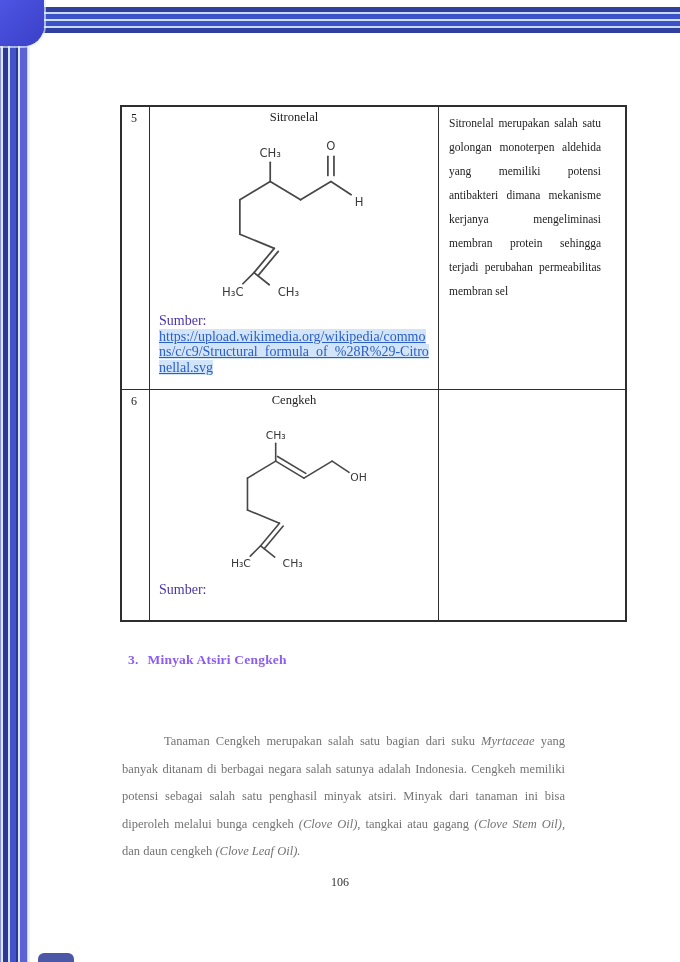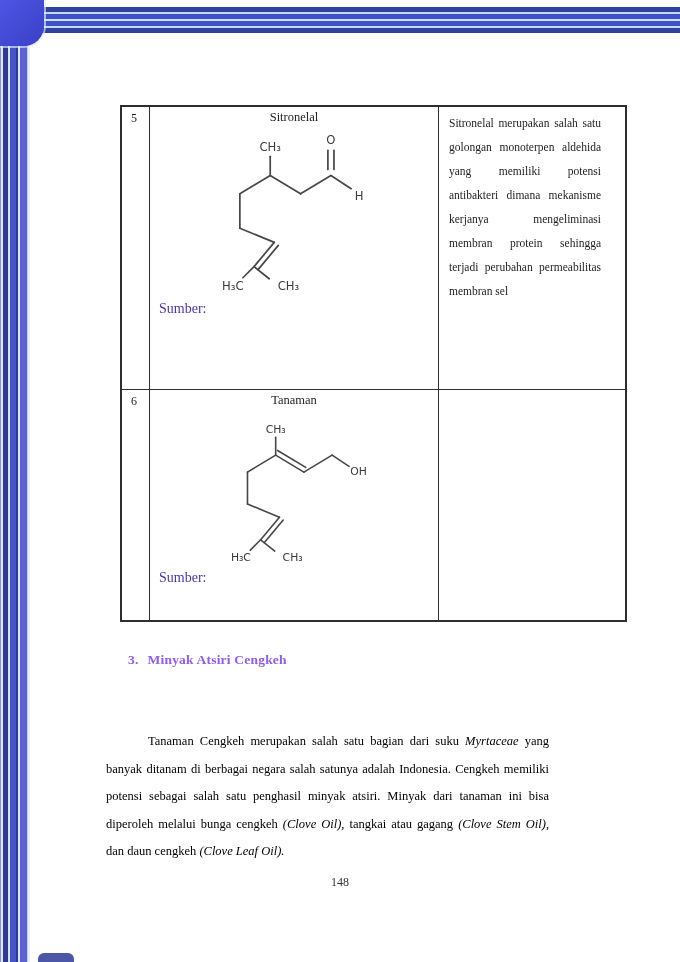--- a/index.html
+++ b/index.html
@@ -38,21 +38,21 @@
   .doc-table{
     position:absolute;left:120px;top:105px;width:507px;height:517px;
     box-sizing:border-box;border:2px solid #2e2e2e;
     display:grid;grid-template-columns:28px 289px 1fr;grid-template-rows:283px 1fr;
     background:#fff;
   }
   .cell{box-sizing:border-box;overflow:hidden;border-right:1.5px solid #2e2e2e;border-bottom:1.5px solid #2e2e2e;}
   .cell.last-col{border-right:none;}
   .cell.last-row{border-bottom:none;}
   .cell-num{font-size:12px;padding:4px 0 0 9px;}
-  .cell-structure{display:flex;flex-direction:column;align-items:center;padding-top:3px;}
+  .cell-structure{display:flex;flex-direction:column;align-items:center;padding-top:3px;gap:6px;}
   .structure-title{font-size:12.5px;color:#222;}
   svg.molecule{display:block;margin-top:2px;}
   svg.molecule line, svg.molecule path{stroke:#474747;stroke-width:1.7;stroke-linecap:round;fill:none;}
   svg.molecule text{
     font-family:"DejaVu Sans", sans-serif;font-size:11.5px;fill:#3a3a3a;
   }
   .source-block{align-self:stretch;padding:2px 6px 0 9px;font-size:14px;line-height:15.5px;}
   .source-label{color:#4a35ad;}
   a.source-link{
     color:#2a5ec9;text-decoration:underline;cursor:pointer;
@@ -63,23 +63,23 @@
     text-align:justify;color:#1d1d1d;
   }
 
   
   .section-heading{
     position:absolute;left:128px;top:652px;
     font-size:13.5px;font-weight:bold;color:#8b5cf6;letter-spacing:.2px;text-align:center;
   }
   .section-heading .num{margin-right:9px;}
   .body-paragraph{
-    position:absolute;left:106px;top:681px;width:443px;
+    position:absolute;left:122px;top:681px;width:443px;
     font-size:12.5px;line-height:27.5px;text-align:justify;text-indent:42px;
-    color:#000000;
+    color:#737373;
     margin-top:47px;
   }
   .italic{font-style:italic;}
   .page-number{
     position:absolute;left:0;top:875px;width:680px;text-align:center;
     font-size:12px;color:#333;
   }
 </style>
 </head>
 <body>
@@ -119,33 +119,34 @@
       <line x1="50" y1="138" x2="39" y2="149"></line>
       <line x1="50" y1="138" x2="65" y2="150"></line>
       <text x="66" y="24" text-anchor="middle">CH₃</text>
       <text x="126" y="17" text-anchor="middle">O</text>
       <text x="154" y="72" text-anchor="middle">H</text>
       <text x="29" y="161" text-anchor="middle">H₃C</text>
       <text x="84" y="161" text-anchor="middle">CH₃</text>
     </svg>
     <div class="source-block">
       <div class="source-label">Sumber:</div>
+      <a class="source-link">https://upload.wikimedia.org/wikipedia/commons/c/c9/Structural_formula_of_%28R%29-Citronellal.svg</a>
     </div>
   </div>
 
   <div class="cell cell-desc last-col">
     <span>Sitronelal merupakan salah satu golongan monoterpen aldehida yang memiliki potensi antibakteri dimana mekanisme kerjanya mengeliminasi membran protein sehingga terjadi perubahan permeabilitas membran sel</span>
   </div>
 
   <div class="cell cell-num last-row">
     <span>6</span>
   </div>
 
   <div class="cell cell-structure last-row">
-    <div class="structure-title">Tanaman</div>
+    <div class="structure-title">Cengkeh</div>
     <svg class="molecule" width="185" height="158" viewBox="0 0 180 168">
 
       <line x1="70" y1="29" x2="70" y2="48"></line>
 
       <line x1="70" y1="48" x2="100" y2="66"></line>
       <line x1="72" y1="43" x2="102" y2="61"></line>
 
       <line x1="100" y1="66" x2="130" y2="48"></line>
 
       <line x1="130" y1="48" x2="148" y2="60"></line>
@@ -170,13 +171,13 @@
   </div>
 
 </div>
 
 <div class="section-heading">
   <span class="num">3.</span><span>Minyak Atsiri Cengkeh</span>
 </div>
 
 <p class="body-paragraph"><span>Tanaman Cengkeh merupakan salah satu bagian dari suku </span><span class="italic">Myrtaceae</span><span> yang banyak ditanam di berbagai negara salah satunya adalah Indonesia. Cengkeh memiliki potensi sebagai salah satu penghasil minyak atsiri. Minyak dari tanaman ini bisa diperoleh melalui bunga cengkeh </span><span class="italic">(Clove Oil)</span><span>, tangkai atau gagang </span><span class="italic">(Clove Stem Oil)</span><span>, dan daun cengkeh </span><span class="italic">(Clove Leaf Oil).</span></p>
 
-<div class="page-number">148</div>
+<div class="page-number">106</div>
 
 </body></html>

